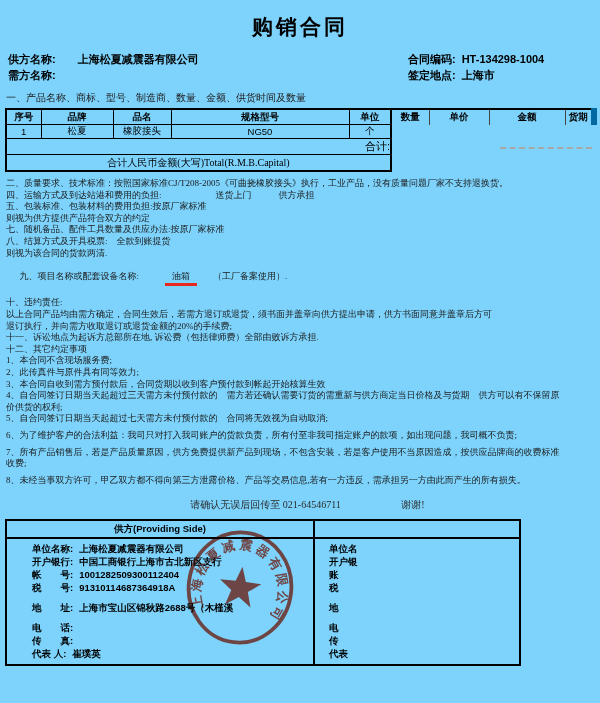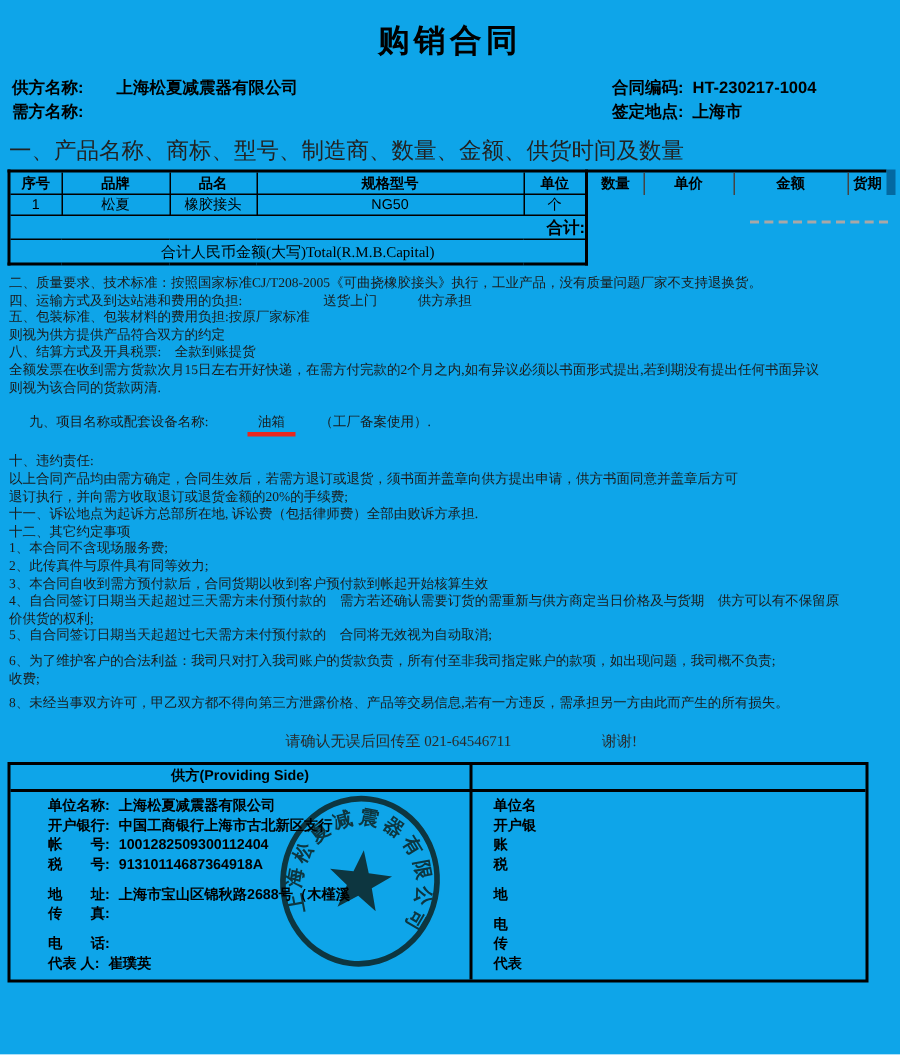--- a/index.html
+++ b/index.html
@@ -1,58 +1,58 @@
 <!DOCTYPE html>
 <html><head>
 <meta charset="utf-8">
 <style>
   html,body{margin:0;padding:0;background:#ffffff;}
-  .page{position:relative;width:600px;height:703px;background:#0ea5e9;color:#111;
+  .page{position:relative;width:600px;height:703px;background:#7dd3fc;color:#111;
         font-family:"Liberation Sans","DejaVu Sans",sans-serif;overflow:hidden;}
   .serif{font-family:"Liberation Serif","DejaVu Serif",serif;}
 
   .title{padding-top:13px;text-align:center;font-size:21px;font-weight:bold;letter-spacing:3px;color:#000;}
 
   .hdr{margin:10px 14px 0 8px;font-size:11px;font-weight:bold;color:#000;}
   .hdr-row{display:flex;justify-content:space-between;height:16px;line-height:16px;}
   .hdr-left{display:flex;}
   .hdr-left .val{margin-left:22px;}
   .hdr-right{width:178px;display:flex;}
   .hdr-right .val{margin-left:6px;}
 
-  .sec1{margin:8px 0 0 6px;font-size:15px;color:#222;}
+  .sec1{margin:8px 0 0 6px;font-size:10px;color:#222;}
 
   table.pt{border-collapse:collapse;table-layout:fixed;width:588px;margin:3px 0 0 5px;
            font-size:9.5px;text-align:center;color:#000;}
   table.pt td{padding:0;overflow:hidden;white-space:nowrap;margin-top:25px;}
   tr.h td{height:14px;font-weight:bold;}
   tr.r1 td{height:13px;}
   tr.tot td{height:14px;}
   tr.cap td{height:15px;}
   td.lb{border:1px solid #000;}
   td.lb.first{border-left-width:2px;}
   td.lb.last{border-right-width:2px;}
   tr.h td{border-top-width:2px;}
   td.rh{border-top:2px solid #000;border-left:1px solid #444;font-weight:bold;}
   td.rh.lastr{border-right:6px solid #0369a1;}
   td.rb{border:none;}
-  td.totcell{text-align:right;font-weight:bold;font-size:11px;padding-right:2px;}
+  td.totcell{text-align:right;font-weight:normal;font-size:11px;padding-right:2px;}
   tr.cap td.lb{border-bottom-width:2px;font-size:10px;}
   .dash-artifact{position:absolute;left:500px;top:147px;width:92px;border-top:2px dashed #a8a8a8;}
 
   .clauses{margin:6px 0 0 6px;width:588px;font-size:9px;line-height:11.6px;color:#1b1b1b;}
   .cl{min-height:11.6px;white-space:pre-wrap;}
   .cl.gap{margin-top:5px;}
   .cl9 .hl{display:inline-block;border-bottom:3.5px solid #e8281e;padding:0 7px 0.5px 7px;
            margin:0 16px 0 26px;}
 
   .confirm{margin-top:12px;text-align:center;font-size:10px;color:#2a2a2a;padding-left:15px;}
   .confirm .thanks{margin-left:58px;}
 
-  .ibox{position:relative;margin:7px 0 0 5px;width:574px;border:2px solid #000;
+  .ibox{position:relative;margin:7px 0 0 5px;width:516px;border:2px solid #000;
         font-size:9.5px;color:#000;box-sizing:border-box;}
   .bhead{display:flex;border-bottom:2px solid #000;height:16px;line-height:16px;font-weight:bold;}
   .bhead .bl{width:308px;text-align:center;border-right:2px solid #000;box-sizing:border-box;}
   .bhead .br{flex:1;}
   .bbody{display:flex;}
   .bcol-l{width:308px;border-right:2px solid #000;box-sizing:border-box;padding:3px 0 4px 25px;}
   .bcol-r{flex:1;padding:3px 0 4px 14px;}
   .irow{height:13px;line-height:13px;font-weight:bold;white-space:nowrap;}
   .irow.g{margin-top:7px;}
   .irow .ival{margin-left:6px;}
@@ -68,21 +68,21 @@
   <div class="title">购销合同</div>
 
   <div class="hdr">
     <div class="hdr-row">
       <div class="hdr-left">
         <span>供方名称:</span>
         <span class="val">上海松夏减震器有限公司</span>
       </div>
       <div class="hdr-right">
         <span>合同编码:</span>
-        <span class="val">HT-230217-1004</span>
+        <span class="val">HT-134298-1004</span>
       </div>
     </div>
     <div class="hdr-row">
       <div class="hdr-left">
         <span>需方名称:</span>
       </div>
       <div class="hdr-right">
         <span>签定地点:</span>
         <span class="val">上海市</span>
       </div>
@@ -136,40 +136,41 @@
     </tr>
   </tbody>
     </table>
   <div class="dash-artifact"></div>
 
   <div class="clauses serif">
     <div class="cl">二、质量要求、技术标准：按照国家标准CJ/T208-2005《可曲挠橡胶接头》执行，工业产品，没有质量问题厂家不支持退换货。</div>
     <div class="cl">四、运输方式及到达站港和费用的负担:　　　　　　送货上门　　　供方承担</div>
     <div class="cl">五、包装标准、包装材料的费用负担:按原厂家标准</div>
     <div class="cl">则视为供方提供产品符合双方的约定</div>
+    <div class="cl">七、随机备品、配件工具数量及供应办法:按原厂家标准</div>
     <div class="cl">八、结算方式及开具税票:　全款到账提货</div>
-    <div class="cl">全额发票在收到需方货款次月15日左右开好快递，在需方付完款的2个月之内,如有异议必须以书面形式提出,若到期没有提出任何书面异议</div>
     <div class="cl">则视为该合同的货款两清.</div>
 
     <div class="cl cl9">
       <span>九、项目名称或配套设备名称:</span><span class="hl">油箱</span><span>（工厂备案使用）.</span>
     </div>
 
     <div class="cl">十、违约责任:</div>
     <div class="cl">以上合同产品均由需方确定，合同生效后，若需方退订或退货，须书面并盖章向供方提出申请，供方书面同意并盖章后方可</div>
     <div class="cl">退订执行，并向需方收取退订或退货金额的20%的手续费;</div>
     <div class="cl">十一、诉讼地点为起诉方总部所在地, 诉讼费（包括律师费）全部由败诉方承担.</div>
     <div class="cl">十二、其它约定事项</div>
     <div class="cl">1、本合同不含现场服务费;</div>
     <div class="cl">2、此传真件与原件具有同等效力;</div>
     <div class="cl">3、本合同自收到需方预付款后，合同货期以收到客户预付款到帐起开始核算生效</div>
     <div class="cl">4、自合同签订日期当天起超过三天需方未付预付款的　需方若还确认需要订货的需重新与供方商定当日价格及与货期　供方可以有不保留原</div>
     <div class="cl">价供货的权利;</div>
     <div class="cl">5、自合同签订日期当天起超过七天需方未付预付款的　合同将无效视为自动取消;</div>
     <div class="cl gap">6、为了维护客户的合法利益：我司只对打入我司账户的货款负责，所有付至非我司指定账户的款项，如出现问题，我司概不负责;</div>
+    <div class="cl gap">7、所有产品销售后，若是产品质量原因，供方免费提供新产品到现场，不包含安装，若是客户使用不当原因造成，按供应品牌商的收费标准</div>
     <div class="cl">收费;</div>
     <div class="cl gap">8、未经当事双方许可，甲乙双方都不得向第三方泄露价格、产品等交易信息,若有一方违反，需承担另一方由此而产生的所有损失。</div>
   </div>
 
   <div class="confirm serif">
     <span>请确认无误后回传至 021-64546711</span>
     <span class="thanks">谢谢!</span>
   </div>
 
   <div class="ibox">
@@ -177,22 +178,22 @@
       <div class="bl">供方(Providing Side)</div>
       <div class="br"></div>
     </div>
     <div class="bbody">
       <div class="bcol-l">
         <div class="irow"><span>单位名称:</span><span class="ival">上海松夏减震器有限公司</span></div>
         <div class="irow"><span>开户银行:</span><span class="ival">中国工商银行上海市古北新区支行</span></div>
         <div class="irow"><span>帐　　号:</span><span class="ival">1001282509300112404</span></div>
         <div class="irow"><span>税　　号:</span><span class="ival">91310114687364918A</span></div>
         <div class="irow g"><span>地　　址:</span><span class="ival">上海市宝山区锦秋路2688号（木槿溪</span></div>
+        <div class="irow g"><span>电　　话:</span><span class="ival"></span></div>
         <div class="irow"><span>传　　真:</span><span class="ival"></span></div>
-        <div class="irow g"><span>电　　话:</span><span class="ival"></span></div>
         <div class="irow"><span>代表 人:</span><span class="ival">崔璞英</span></div>
       </div>
       <div class="bcol-r">
         <div class="irow">单位名</div>
         <div class="irow">开户银</div>
         <div class="irow">账</div>
         <div class="irow">税</div>
         <div class="irow g">地</div>
         <div class="irow g">电</div>
         <div class="irow">传</div>

